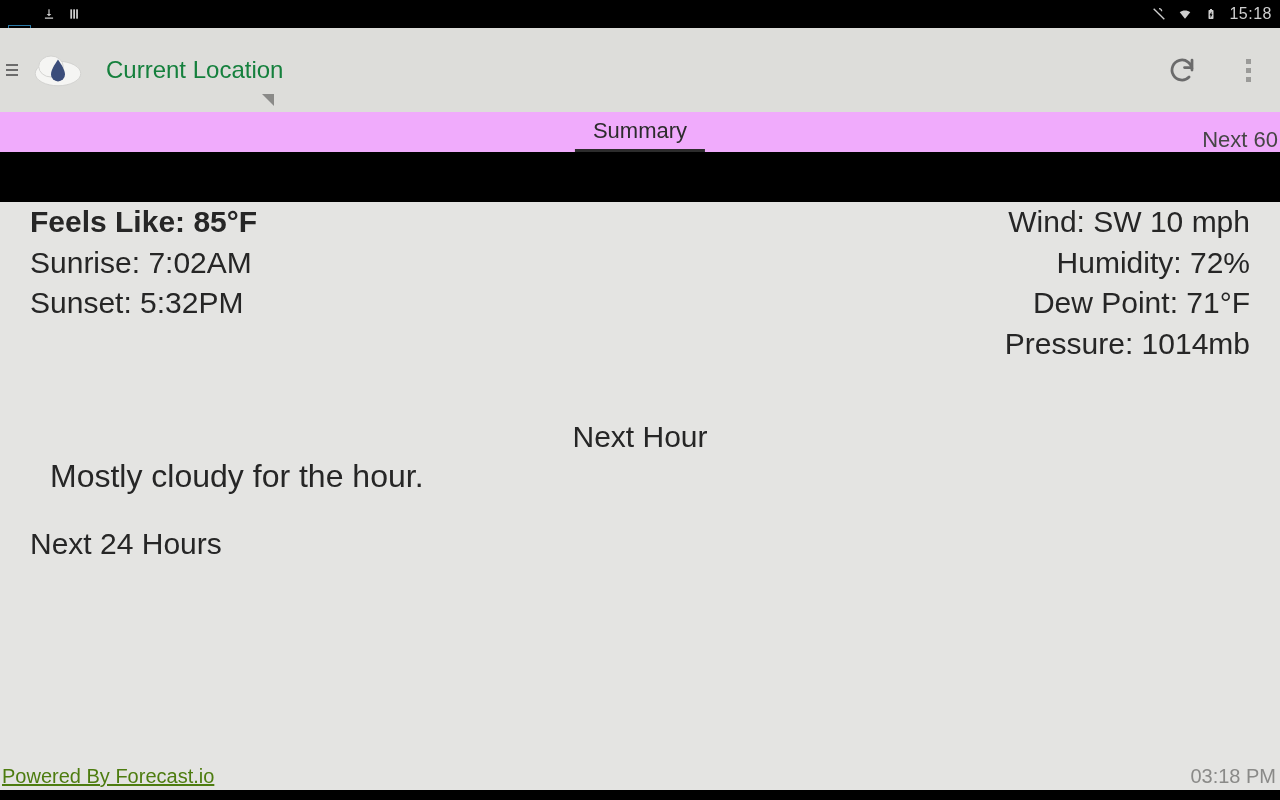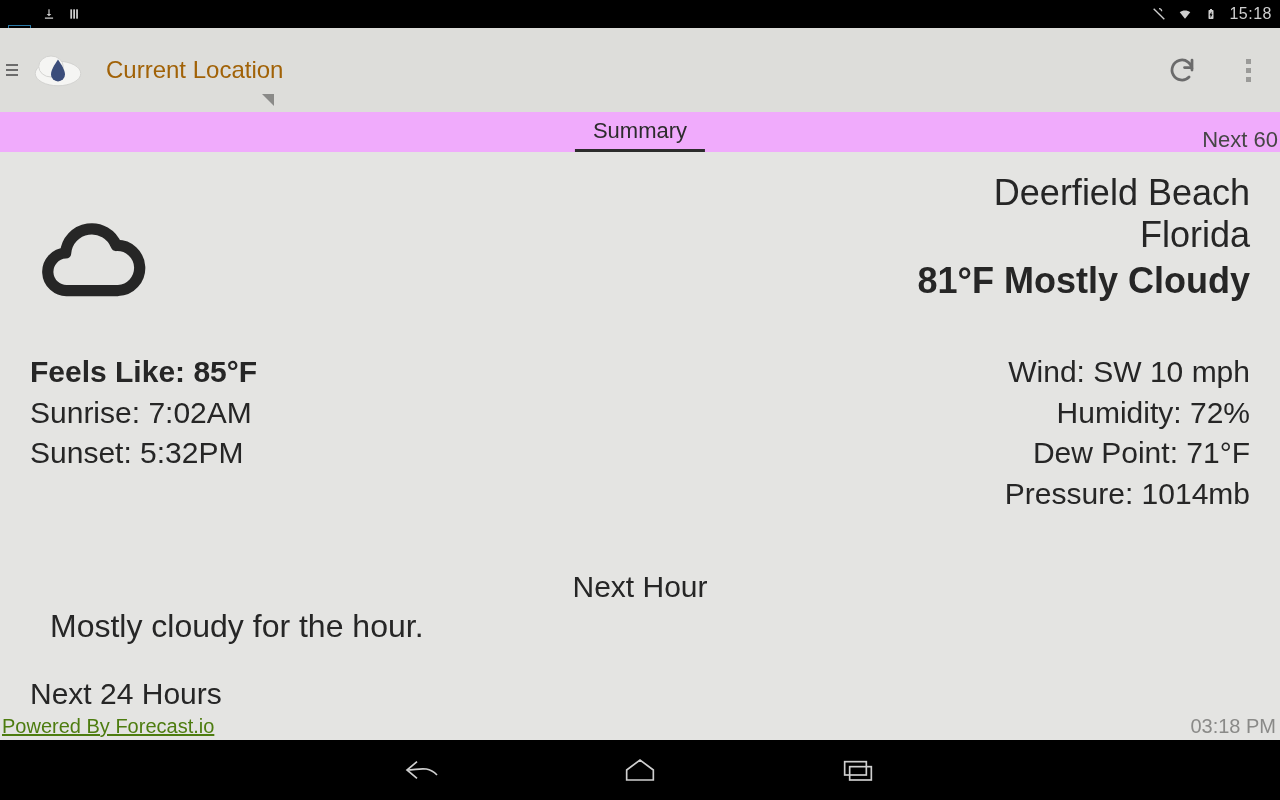--- a/index.html
+++ b/index.html
@@ -19,21 +19,21 @@
 
   .appbar {
     height: 84px; background: #ddddda;
     display: flex; align-items: center; justify-content: space-between;
     padding: 0 16px 0 4px; position: relative;
   }
   .appbar-left { display:flex; align-items:center; gap: 12px; position:relative; }
   .hamburger { width: 14px; display:flex; flex-direction:column; gap:3px; padding-left:2px;}
   .hamburger span { height:2px; background:#6b6b6b; width:12px; }
   .appicon { position:relative; width:56px; height:44px; display:flex; align-items:center; justify-content:center;}
-  .apptitle { font-size: 24px; color:#a16207; margin-left: 8px;}
+  .apptitle { font-size: 24px; color:#15803d; margin-left: 8px;}
   .spinner-handle {
     position:absolute; left: 262px; top: 66px;
     width:0; height:0; border-left:12px solid transparent; border-top:12px solid #8a8a88;
   }
   .appbar-right { display:flex; align-items:center; gap: 34px; }
   .refresh-btn, .overflow-btn { width:32px; height:32px; display:flex; align-items:center; justify-content:center; color:#6b6b6b; cursor:pointer;}
   .overflow-btn { flex-direction:column; gap:4px; }
   .overflow-btn span { width:5px; height:5px; background:#9a9a98; }
 
   .tabstrip {
@@ -156,32 +156,20 @@
   </div>
 </div>
 
 <div class="tabstrip">
   <div class="tab-summary">Summary</div>
   <div class="tab-next60">Next 60</div>
 </div>
 
 <div class="content">
 
-  <div class="row-top">
-    <div class="cloud-icon">
-      <svg width="120" height="90" viewBox="0 0 64 48" fill="none" stroke="#262626" stroke-width="6" stroke-linejoin="round">
-        <path d="M46 20a14 14 0 0 0-27 4 10 10 0 1 0 1 20h27a12 12 0 0 0-1-24z" fill="none"></path>
-      </svg>
-    </div>
-    <div class="loc-block">
-      <div class="loc-city">Deerfield Beach</div>
-      <div class="loc-state">Florida</div>
-      <div class="loc-cond">81°F Mostly Cloudy</div>
-    </div>
-  </div>
 
   <div class="row-mid">
     <div class="left-stats">
       <div class="feels">Feels Like: 85°F</div>
       <div>Sunrise: 7:02AM</div>
       <div>Sunset: 5:32PM</div>
     </div>
     <div class="right-stats">
       <div>Wind: SW 10 mph</div>
       <div>Humidity: 72%</div>

